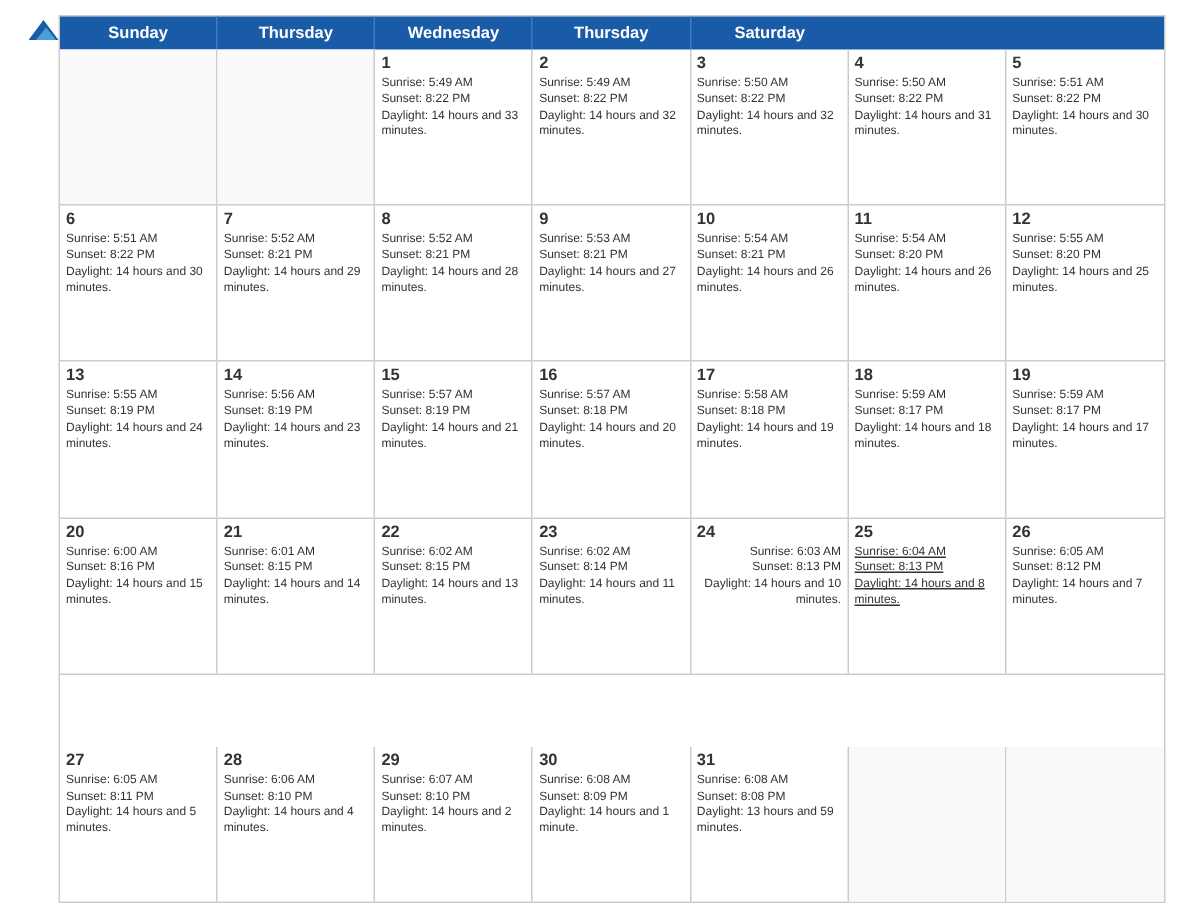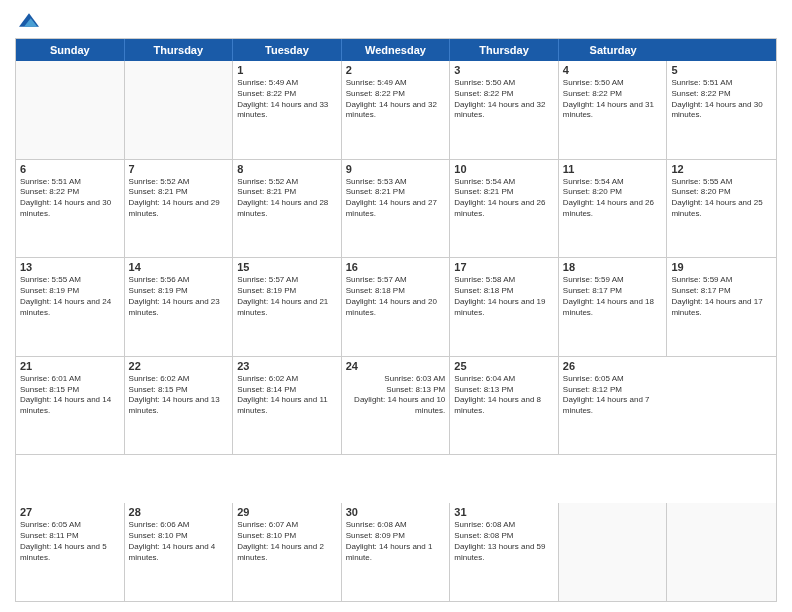--- a/index.html
+++ b/index.html
@@ -8,21 +8,20 @@
       background: #fff;
       width: 792px;
       height: 612px;
       overflow: hidden;
     }
     .page {
       width: 792px;
       height: 612px;
       padding: 10px 15px;
       display: flex;
-      flex-direction: column;
     }
     .header {
       display: flex;
       justify-content: space-between;
       align-items: flex-start;
       margin-bottom: 8px;
     }
     .logo {
       display: flex;
       flex-direction: column;
@@ -142,21 +141,20 @@
     <div class="title-area">
       <div class="month-title"></div>
       <div class="location"></div>
     </div>
   </div>
 
   <div class="calendar">
     <div class="cal-header">
     <div class="cal-header-cell">Sunday</div>
         <div class="cal-header-cell">Thursday</div>
-        <div class="cal-header-cell">Tuesday</div>
         <div class="cal-header-cell">Wednesday</div>
         <div class="cal-header-cell">Thursday</div>
         <div class="cal-header-cell">Saturday</div>
       </div>
     <div class="cal-body">
     <div class="cal-row">
           <div class="cal-cell empty"></div>
           <div class="cal-cell empty"></div>
           <div class="cal-cell">
             <div class="day-num">1</div>
@@ -272,20 +270,26 @@
           </div>
           <div class="cal-cell">
             <div class="day-num">19</div>
             <div class="cell-info" style="white-space: pre-line;">Sunrise: 5:59 AM
 Sunset: 8:17 PM
 Daylight: 14 hours and 17 minutes.</div>
           </div>
         </div>
         <div class="cal-row">
           <div class="cal-cell">
+            <div class="day-num">20</div>
+            <div class="cell-info" style="white-space: pre-line;">Sunrise: 6:00 AM
+Sunset: 8:16 PM
+Daylight: 14 hours and 15 minutes.</div>
+          </div>
+          <div class="cal-cell">
             <div class="day-num">21</div>
             <div class="cell-info" style="white-space: pre-line;">Sunrise: 6:01 AM
 Sunset: 8:15 PM
 Daylight: 14 hours and 14 minutes.</div>
           </div>
           <div class="cal-cell">
             <div class="day-num">22</div>
             <div class="cell-info" style="white-space: pre-line;">Sunrise: 6:02 AM
 Sunset: 8:15 PM
 Daylight: 14 hours and 13 minutes.</div>
@@ -297,21 +301,21 @@
 Daylight: 14 hours and 11 minutes.</div>
           </div>
           <div class="cal-cell">
             <div class="day-num">24</div>
             <div class="cell-info" style="white-space: pre-line; text-align: right;">Sunrise: 6:03 AM
 Sunset: 8:13 PM
 Daylight: 14 hours and 10 minutes.</div>
           </div>
           <div class="cal-cell">
             <div class="day-num">25</div>
-            <div class="cell-info" style="white-space: pre-line;">Sunrise: 6:04 AM
+            <div class="cell-info" style="white-space: pre-line; text-decoration: underline;">Sunrise: 6:04 AM
 Sunset: 8:13 PM
 Daylight: 14 hours and 8 minutes.</div>
           </div>
           <div class="cal-cell">
             <div class="day-num">26</div>
             <div class="cell-info" style="white-space: pre-line;">Sunrise: 6:05 AM
 Sunset: 8:12 PM
 Daylight: 14 hours and 7 minutes.</div>
           </div>
         </div>

